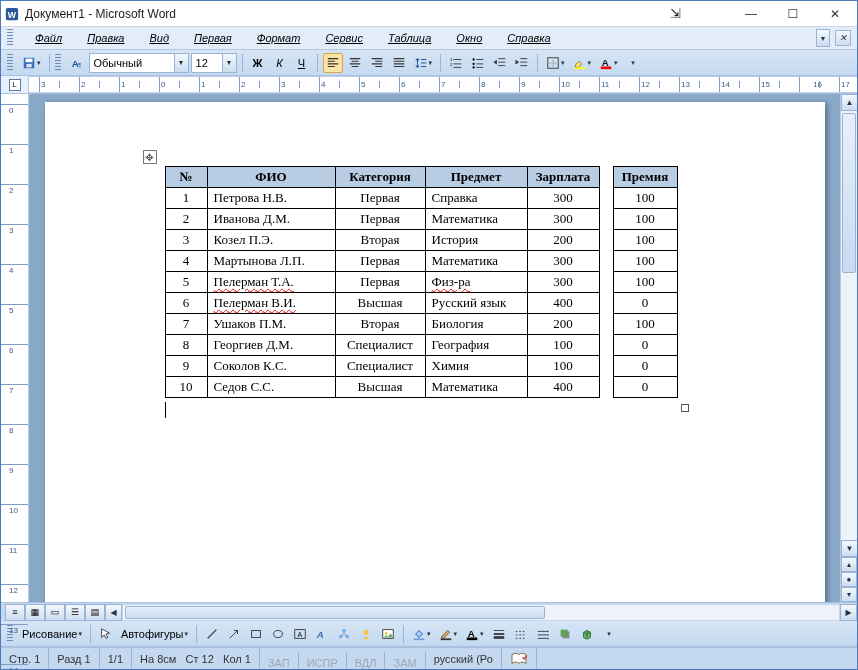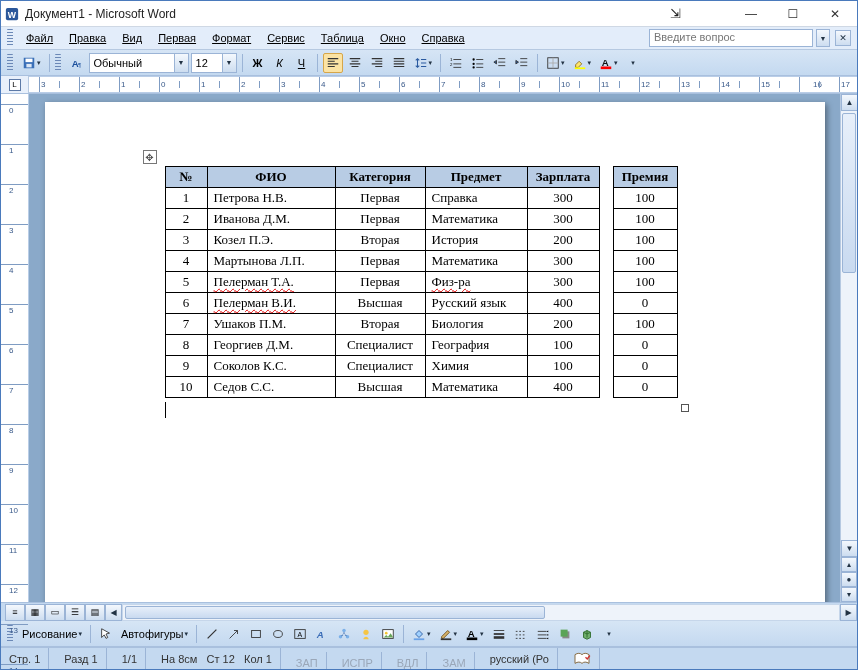--- a/index.html
+++ b/index.html
@@ -26,22 +26,22 @@
     height: 26px; display: flex; align-items: center; padding: 0 4px;
     background: #fff; border-bottom: 1px solid #cfd8e4; font-size: 12px;
     color: #222; gap: 6px;
   }
   .appicon { width: 14px; height: 14px; display: inline-flex; align-items: center; justify-content: center; }
   .titlebar .spacer { flex: 1; }
   .titlebar .winbtn { width: 36px; height: 20px; display: flex; align-items: center; justify-content: center; color: #333; }
   .restore-glyph { font-size: 13px; }
   
   .menubar {
-    display: flex; align-items: center; gap: 2px; padding: 2px 6px;
-    background: var(--menu-bg); border-bottom: 1px solid #b6c9e1;
+    display: flex; align-items: center; gap: 11px; padding: 2px 6px;
+    background: var(--menu-bg); border-bottom: 1px solid #b6c9e1; font-style: italic;
   }
   .menubar .gripper, .toolbar .gripper {
     width: 6px; height: 18px; background:
       repeating-linear-gradient(#6b88b6 0 1px, transparent 1px 3px);
     margin-right: 4px; border-radius: 1px;
   }
   .menuitem { padding: 2px 7px; cursor: default; text-decoration: underline; text-decoration-color: transparent; }
   .menuitem u { text-decoration: underline; }
   .menubar .right { margin-left: auto; display: flex; align-items: center; gap: 3px; }
   .help-box { width: 164px; height: 18px; border: 1px solid #9bb4d6; background: #fff; padding: 1px 4px; color: #777; font-size: 11px; }
@@ -103,21 +103,21 @@
   
   .viewrow { height:19px; display:flex; align-items:stretch; background: var(--toolbar-bg2); border-top:1px solid #a9c0de; }
   .viewbtns { display:flex; gap:0; padding-left:4px; align-items:center; }
   .viewbtn { width:20px; height:17px; border:1px solid #9bb4d6; background:linear-gradient(#f4f8fd,#cdddf0); display:flex; align-items:center; justify-content:center; font-size:9px; }
   .bscroll { flex:1; display:flex; align-items:center; }
   .bscroll .track { flex:1; height:17px; background:#eef3fa; border:1px solid #c6d6ea; position:relative; }
   .bscroll .thumb { position:absolute; top:1px; bottom:1px; left:2px; width:420px; background:linear-gradient(#e7effa,#c9daf0); border:1px solid #9bb4d6; border-radius:2px; }
   
   .drawbar { height:26px; }
   
-  .statusbar { height:22px; display:flex; align-items:center; gap:7px; background: var(--toolbar-bg2);
+  .statusbar { height:22px; display:flex; align-items:center; gap:0; background: var(--toolbar-bg2);
     border-top:1px solid #a9c0de; font-size:11px; color:#333; }
   .statusbar .cell { padding: 2px 8px; border-right:1px solid #9bb4d6; height:100%; display:flex; align-items:center; }
   .statusbar .dim { color:#9aa7b8;margin-top:8px; }
   .statusbar .bookicon { width:18px; height:14px; }
 </style>
 </head>
 <body>
 
 <div class="window">
 
@@ -142,21 +142,20 @@
     <div class="menuitem"><u>Файл</u></div>
     <div class="menuitem"><u>Правка</u></div>
     <div class="menuitem"><u>Вид</u></div>
     <div class="menuitem"><u>Первая</u></div>
     <div class="menuitem"><u>Формат</u></div>
     <div class="menuitem"><u>Сервис</u></div>
     <div class="menuitem"><u>Таблица</u></div>
     <div class="menuitem"><u>Окно</u></div>
     <div class="menuitem"><u>Справка</u></div>
     <div class="right">
-      <div class="help-box">Введите вопрос</div>
       <div class="dd-btn">▼</div>
       <div class="xbtn">✕</div>
     </div>
   </div>
 
   <div class="toolbar">
     <div class="gripper"></div>
     <div class="tbtn">
         <svg viewBox="0 0 16 16">
           <rect x="2" y="2" width="12" height="12" fill="#3a6fb7"></rect>

